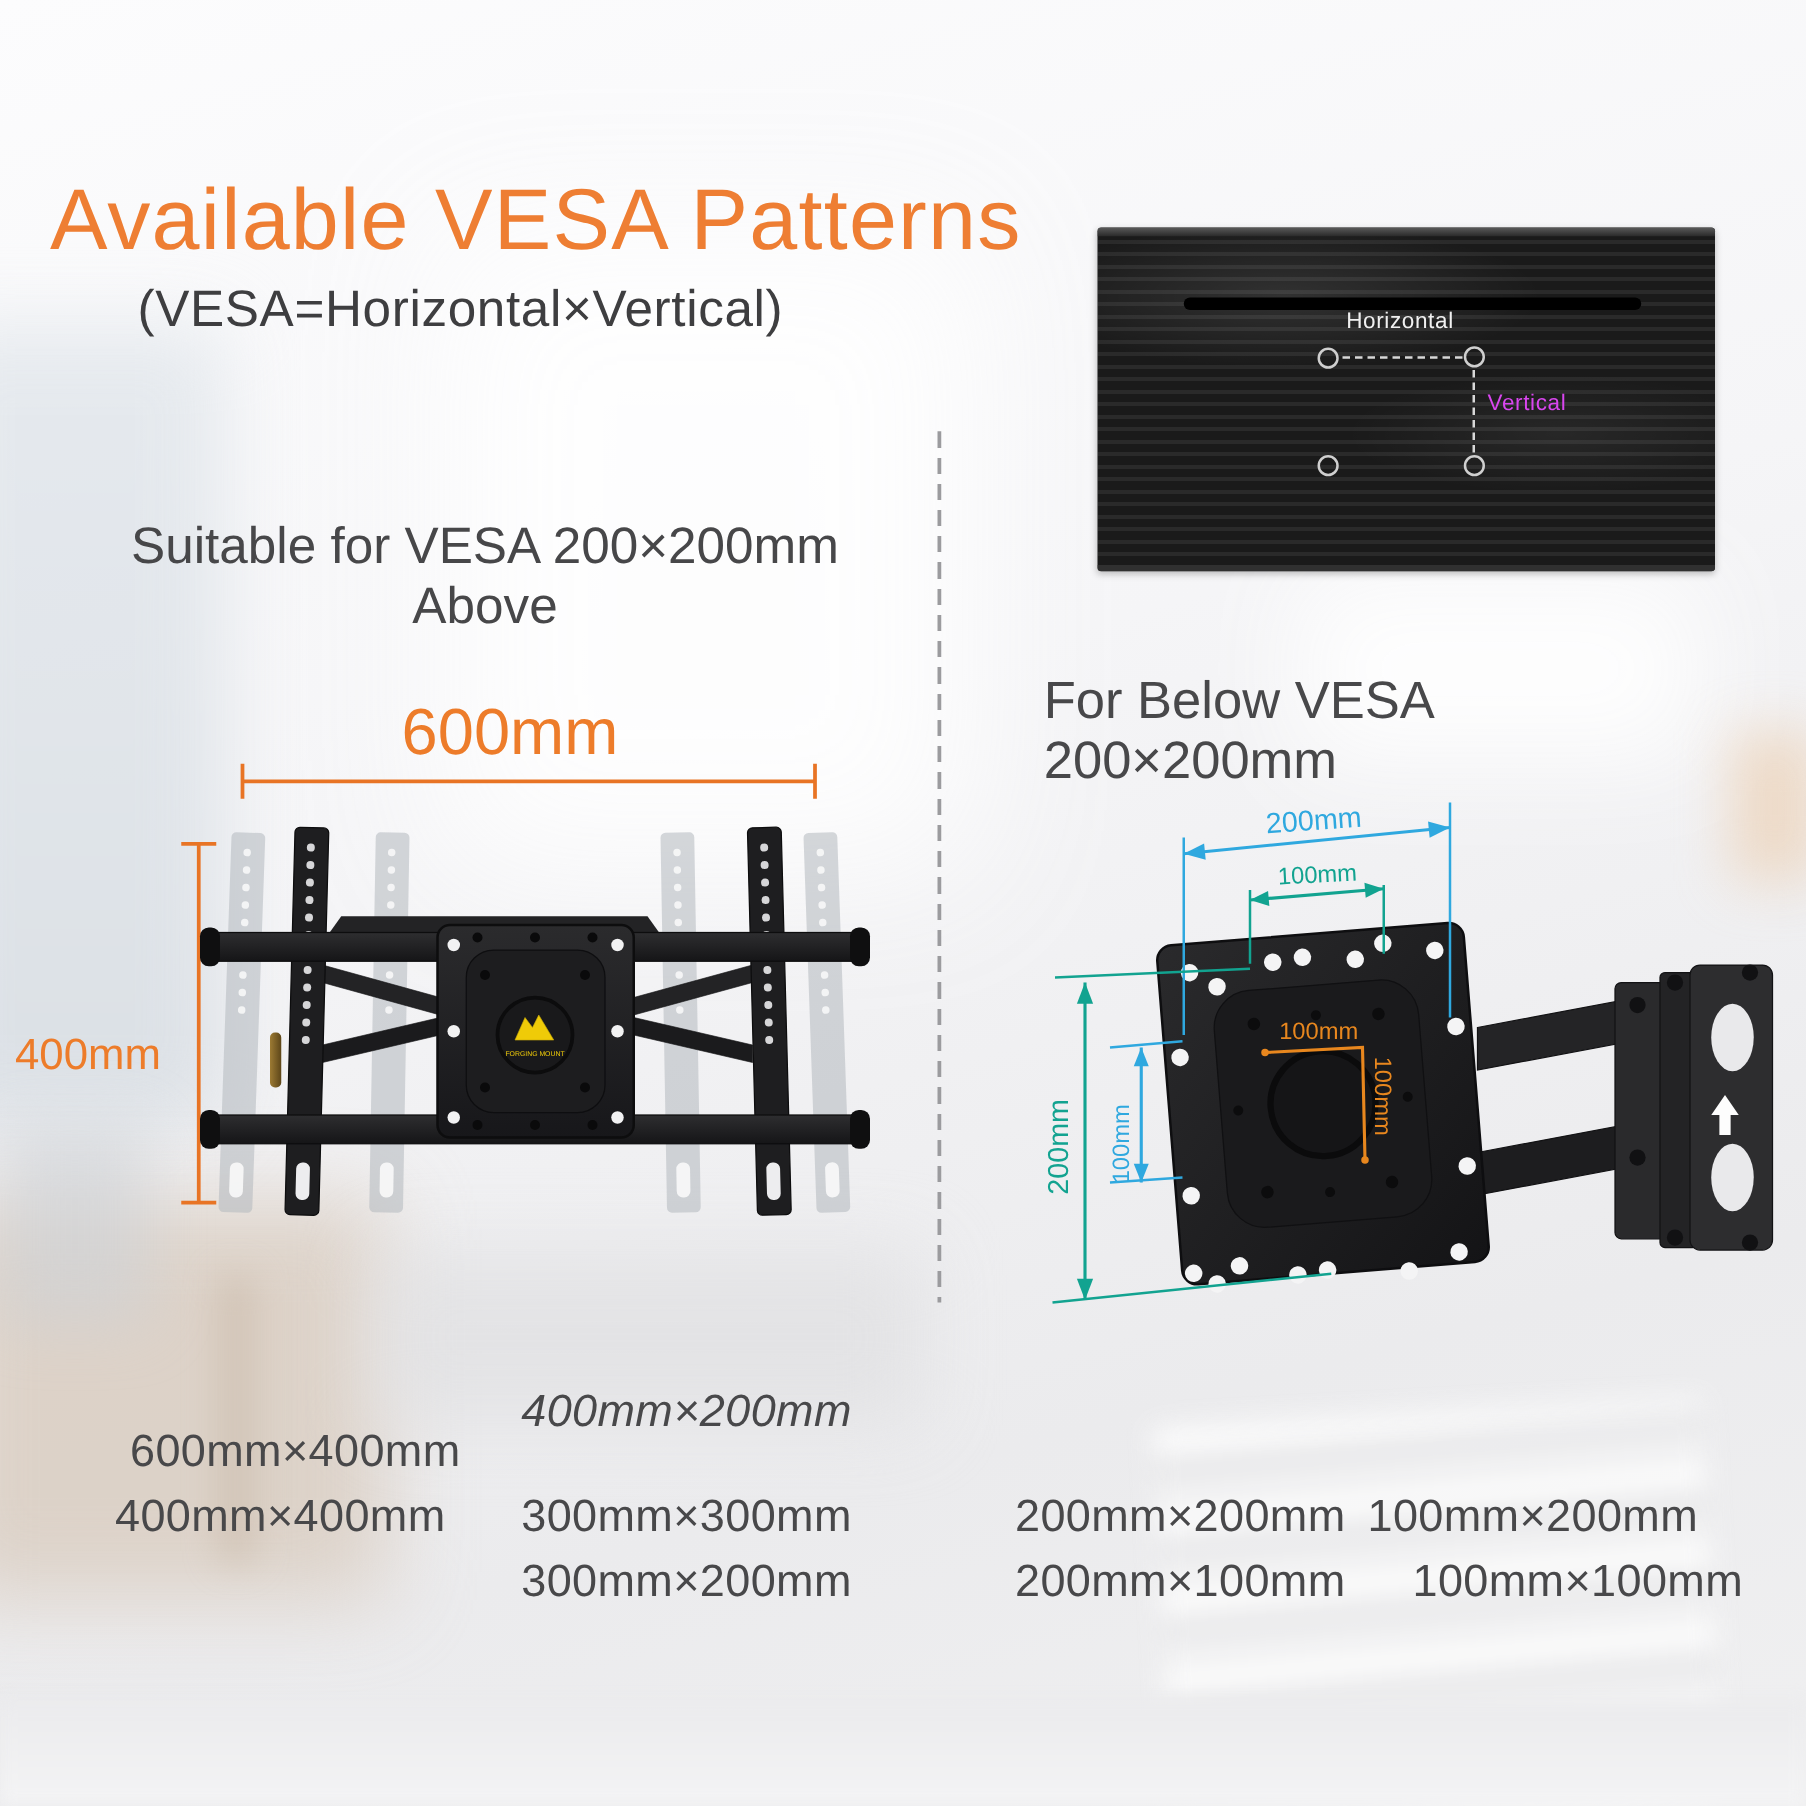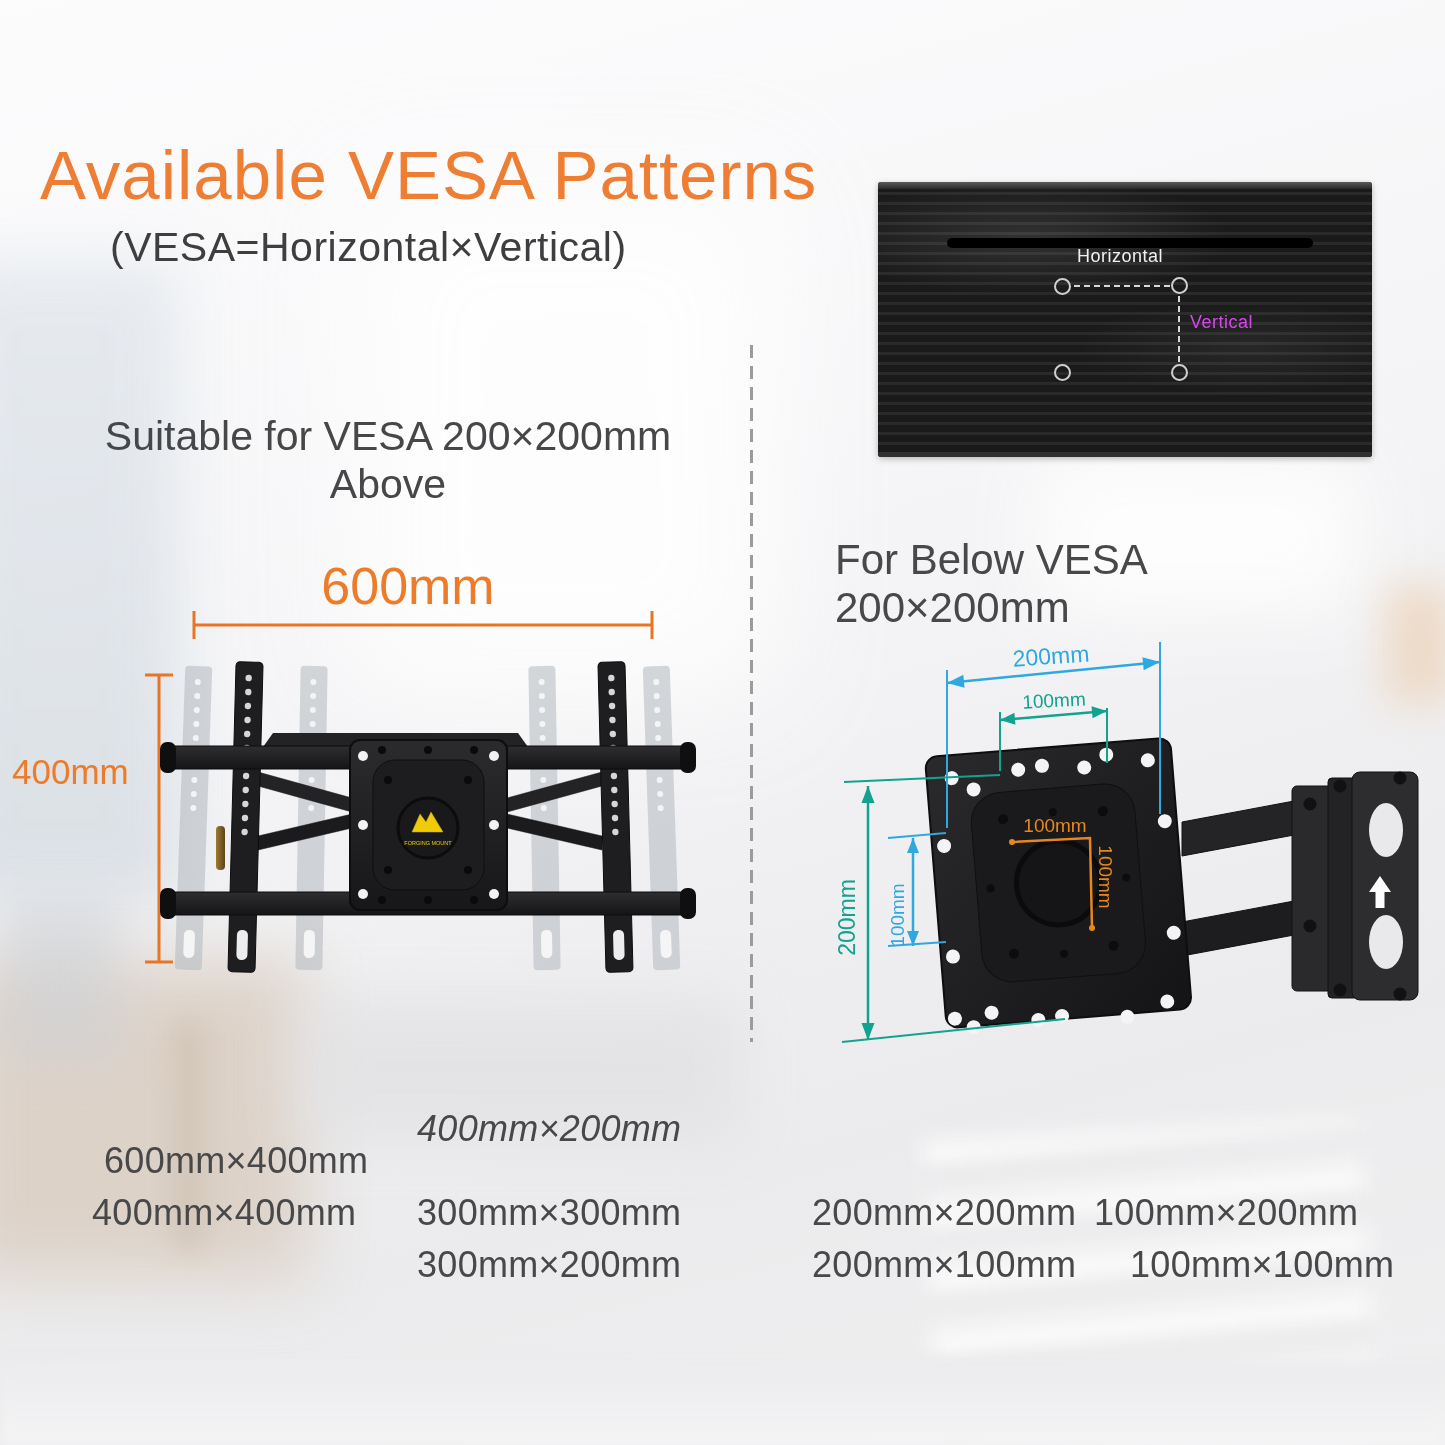--- a/index.html
+++ b/index.html
@@ -25,21 +25,21 @@
   .b-graymid{left:0;top:900px;width:120px;height:160px;background:#ced2d7;filter:blur(24px);opacity:.6;}
 
   .layer{position:absolute;z-index:2;}
 
   
   .title{left:40px;top:140px;width:820px;font-size:69px;letter-spacing:1px;color:#EE7E33;line-height:1.05;}
   .subtitle{left:110px;top:224px;width:600px;font-size:41px;color:#3E3E40;letter-spacing:.5px;}
   .left-heading{left:58px;top:390px;width:660px;text-align:center;font-size:41px;color:#474749;line-height:1.17;margin-top:23px;}
   .right-heading{left:835px;top:536px;width:550px;text-align:left;font-size:42px;color:#48484a;}
   .dim-600{left:308px;top:556px;width:200px;text-align:center;font-size:52px;color:#ED7C2A;}
-  .dim-400{left:12px;top:752px;width:132px;text-align:left;font-size:35px;color:#ED7C2A;}
+  .dim-400{left:12px;top:824px;width:132px;text-align:left;font-size:35px;color:#ED7C2A;}
 
   
   .divider{left:750px;top:345px;width:3px;height:697px;
     background:repeating-linear-gradient(180deg,#9b9b9e 0 13px,rgba(0,0,0,0) 13px 21px);}
 
   
   .tv-panel{left:878px;top:182px;width:494px;height:275px;background:#1a1a1a;border-radius:3px;overflow:hidden;
     box-shadow:0 2px 6px rgba(0,0,0,.25);}
   .tv-panel .streaks{position:absolute;inset:0;
     background:

